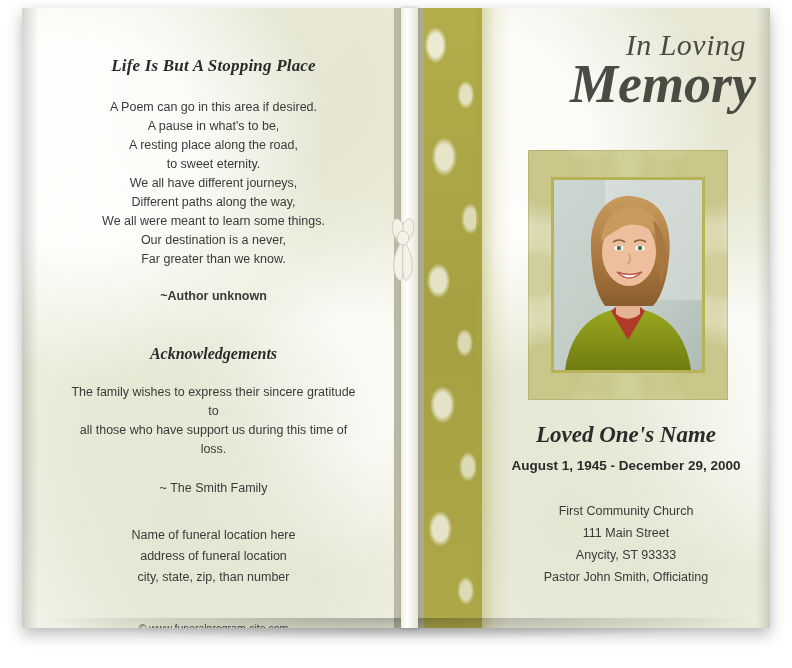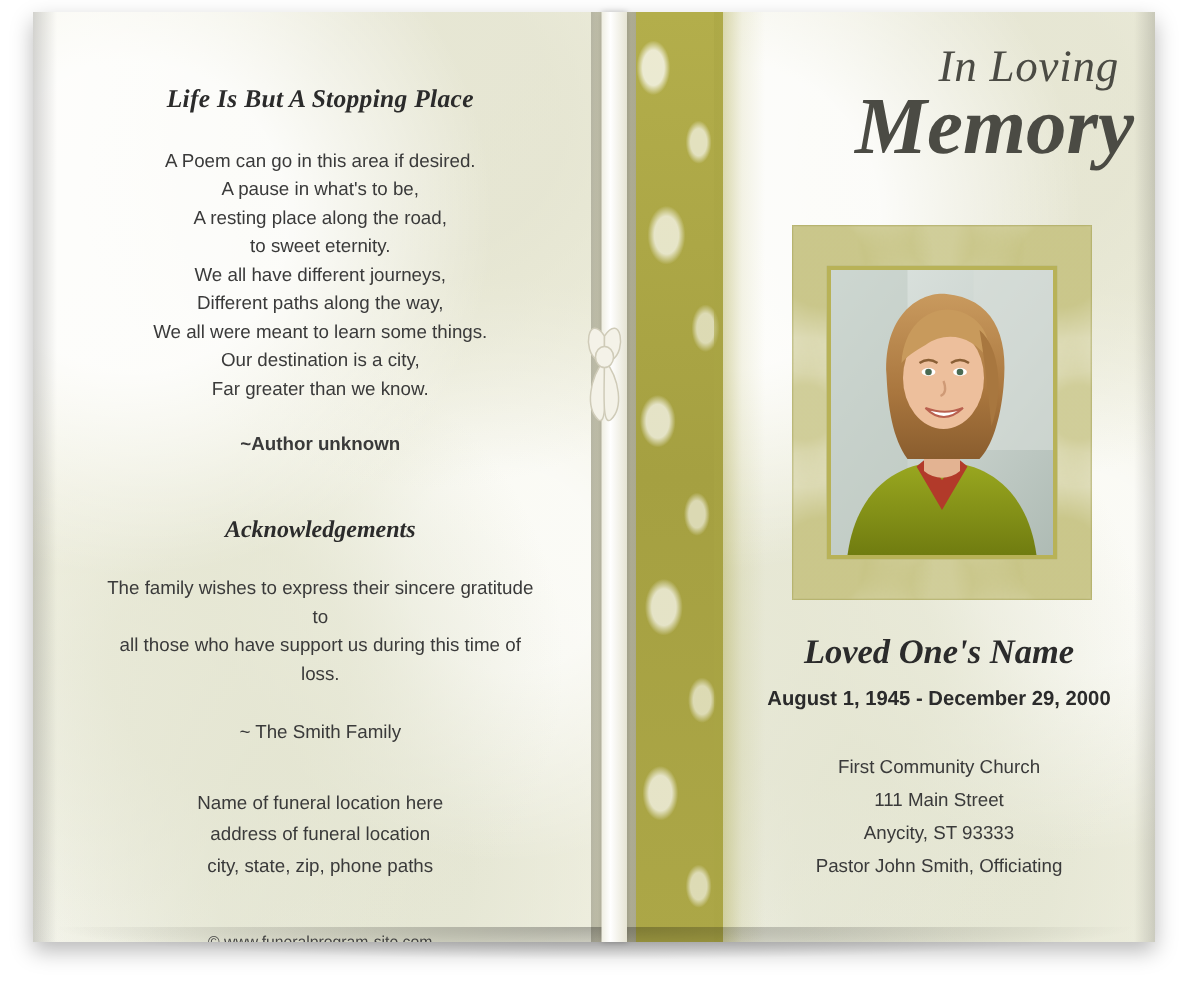--- a/index.html
+++ b/index.html
@@ -330,38 +330,38 @@
         <div class="poem-title">Life Is But A Stopping Place</div>
 
         <div>
           <div class="poem-line">A Poem can go in this area if desired.</div>
           <div class="poem-line">A pause in what's to be,</div>
           <div class="poem-line">A resting place along the road,</div>
           <div class="poem-line">to sweet eternity.</div>
           <div class="poem-line">We all have different journeys,</div>
           <div class="poem-line">Different paths along the way,</div>
           <div class="poem-line">We all were meant to learn some things.</div>
-          <div class="poem-line">Our destination is a city,</div>
+          <div class="poem-line">Our destination is a never,</div>
           <div class="poem-line">Far greater than we know.</div>
         </div>
 
         <div class="poem-author">~Author unknown</div>
 
         <div class="ack-title">Acknowledgements</div>
         <div class="ack-body">
           <div>The family wishes to express their sincere gratitude to</div>
           <div>all those who have support us during this time of loss.</div>
         </div>
 
         <div class="ack-family">~ The Smith Family</div>
 
         <div class="loc-block">
           <div>Name of funeral location here</div>
           <div>address of funeral location</div>
-          <div>city, state, zip, phone paths</div>
+          <div>city, state, zip, than number</div>
         </div>
 
         <div class="site-credit">© www.funeralprogram-site.com</div>
       </div>
     </div>
 
     <div class="spine">
       <div class="ribbon"></div>
       <div class="bow">
         <svg viewBox="0 0 34 200" width="34" height="200" aria-hidden="true">

